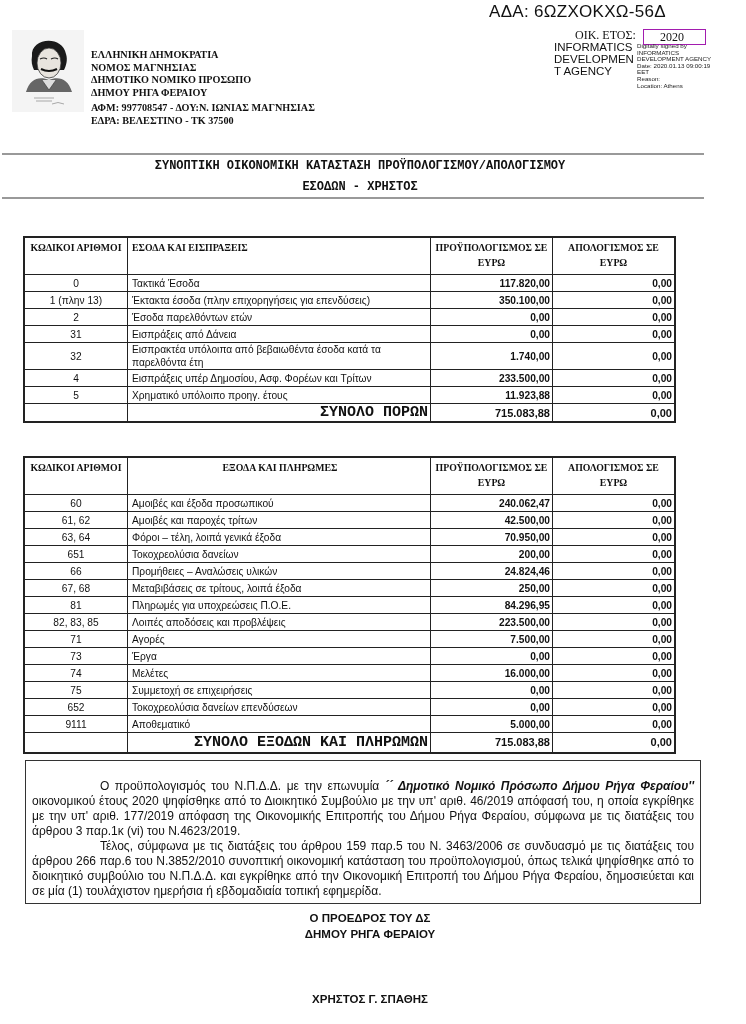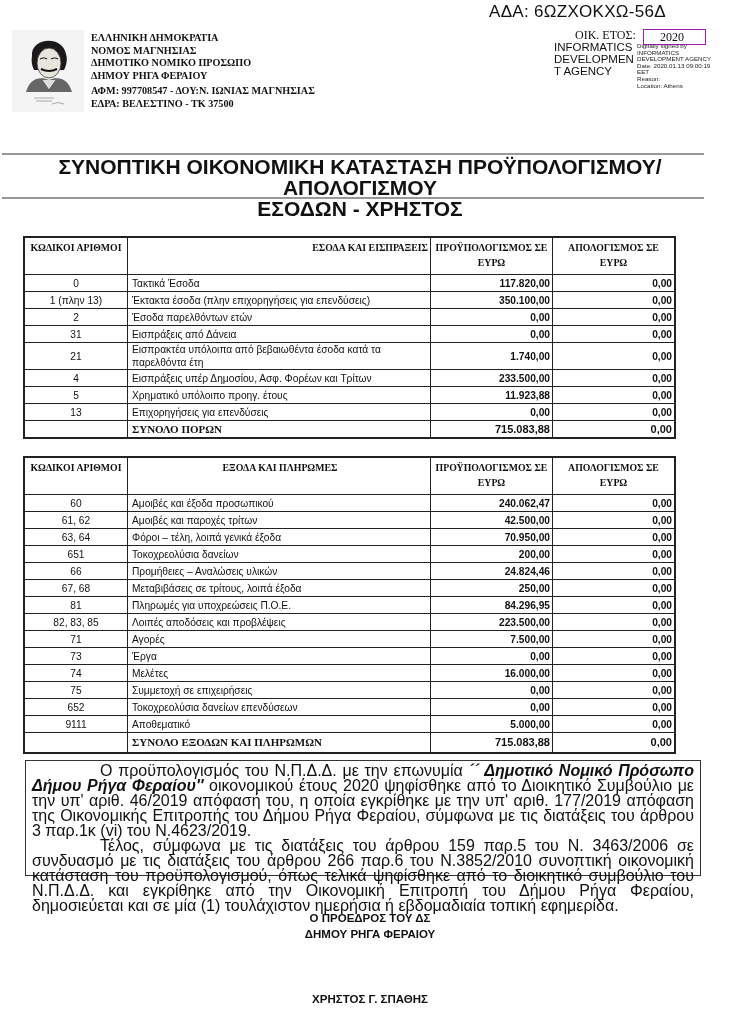--- a/index.html
+++ b/index.html
@@ -8,21 +8,21 @@
     font-family: "Liberation Sans", sans-serif; color: #111;
   }
   .ada {
     position: absolute; left: 489px; top: 2px;
     font-family: "Liberation Sans", sans-serif; font-size: 17px; letter-spacing: 0.3px; text-align: center;
   }
   .logo {
     position: absolute; left: 12px; top: 30px; width: 72px; height: 82px;
   }
   .org {
-    position: absolute; left: 91px; top: 32px;
+    position: absolute; left: 91px; top: 49px;
     font-family: "Liberation Serif", serif; font-weight: bold; font-size: 10.2px; line-height: 12.5px;
   }
   .org .gap { height: 3px; }
   .ik-etos {
     position: absolute; left: 575px; top: 28px;
     font-family: "Liberation Serif", serif; font-size: 12px;
   }
   .ik-box {
     position: absolute; left: 643px; top: 29px; width: 63px; height: 16px;
     border: 1px solid #a21caf; box-sizing: border-box;
@@ -32,46 +32,46 @@
     position: absolute; left: 554px; top: 41px;
     font-size: 11.5px; line-height: 12px;
   }
   .sig {
     position: absolute; left: 637px; top: 43px;
     font-size: 6.2px; line-height: 6.6px; color: #222;
   }
   .hr { position: absolute; left: 2px; width: 702px; height: 2px; background: #999; }
   .title {
     position: absolute; left: 0; top: 156px; width: 720px; text-align: center;
-    font-family: Liberation Sans, sans-serif; font-weight: bold; font-size: 21px; line-height: 21px;
+    font-family: Liberation Mono, monospace; font-weight: bold; font-size: 12px; line-height: 21px;
   }
   table.fin {
     position: absolute; left: 23px; border-collapse: collapse;
     font-size: 10.2px;
   }
   table.fin td, table.fin th {
     border: 1px solid #222; padding: 0 2px; height: 16px; vertical-align: middle;
   }
   table.fin { border: 2px solid #222; padding-left: 28px; }
   table.fin th {
     font-family: "Liberation Serif", serif; font-weight: bold; font-size: 9.8px; line-height: 15px;
     padding: 2px 2px 4px 2px; vertical-align: top;
   }
   table.fin tr td { border-top: 1px solid #888; }
   .c1 { width: 98px; text-align: center; }
   .c2 { width: 296px; text-align: left; padding-left: 4px !important; }
   .c3 { width: 117px; text-align: right; font-weight: bold; }
   .c4 { width: 117px; text-align: right; font-weight: bold; }
   .total td { font-weight: bold; font-size: 11px; }
-  .total .c2 { font-family: Liberation Serif, serif; font-size: 11px; }
+  .total .c2 { font-family: Liberation Mono, monospace; font-size: 15px; text-align: right; }
   .tall td { height: 28px; vertical-align: top; padding-top: 2px; }
   .note {
-    position: absolute; left: 25px; top: 760px; width: 676px; height: 116px;
-    border: 1px solid #333; box-sizing: border-box; padding: 2px 6px 0 6px;
-    font-size: 16px; line-height: 15px; text-align: justify;
+    position: absolute; left: 25px; top: 760px; width: 676px; height: 144px;
+    border: 1px solid #333; box-sizing: border-box; padding: 18px 6px 0 6px;
+    font-size: 12px; line-height: 15px; text-align: justify;
   }
   .note p { margin: 0; text-indent: 68px; }
   .note b i { font-weight: bold; }
   .sign {
     position: absolute; left: 190px; top: 910px; width: 360px; text-align: center;
     font-weight: bold; font-size: 11.5px; line-height: 16px;
   }
   .signer {
     position: absolute; left: 190px; top: 993px; width: 360px; text-align: center;
     font-weight: bold; font-size: 11.5px;
@@ -127,21 +127,21 @@
 <div class="title">
   <div>ΣΥΝΟΠΤΙΚΗ ΟΙΚΟΝΟΜΙΚΗ ΚΑΤΑΣΤΑΣΗ ΠΡΟΫΠΟΛΟΓΙΣΜΟΥ/ΑΠΟΛΟΓΙΣΜΟΥ</div>
   <div>ΕΣΟΔΩΝ - ΧΡΗΣΤΟΣ</div>
 </div>
 <div class="hr" style="top:197px;"></div>
 
 <table class="fin" style="top:236px;">
   <thead>
     <tr>
       <th class="c1">ΚΩΔΙΚΟΙ ΑΡΙΘΜΟΙ</th>
-      <th class="c2" style="text-align:right;">ΕΣΟΔΑ ΚΑΙ ΕΙΣΠΡΑΞΕΙΣ</th>
+      <th class="c2" style="text-align:left;">ΕΣΟΔΑ ΚΑΙ ΕΙΣΠΡΑΞΕΙΣ</th>
       <th class="c3" style="text-align:center;">ΠΡΟΫΠΟΛΟΓΙΣΜΟΣ ΣΕ ΕΥΡΩ</th>
       <th class="c4" style="text-align:center;">ΑΠΟΛΟΓΙΣΜΟΣ   ΣΕ ΕΥΡΩ</th>
     </tr>
   </thead>
   <tbody>
     <tr>
       <td class="c1">0</td>
       <td class="c2">Τακτικά Έσοδα</td>
       <td class="c3">117.820,00</td>
       <td class="c4">0,00</td>
@@ -158,41 +158,35 @@
       <td class="c3">0,00</td>
       <td class="c4">0,00</td>
     </tr>
     <tr>
       <td class="c1">31</td>
       <td class="c2">Εισπράξεις από Δάνεια</td>
       <td class="c3">0,00</td>
       <td class="c4">0,00</td>
     </tr>
     <tr class="tall">
-      <td class="c1">21</td>
+      <td class="c1">32</td>
       <td class="c2" style="line-height:13px;">Εισπρακτέα υπόλοιπα από βεβαιωθέντα έσοδα κατά τα παρελθόντα έτη</td>
       <td class="c3">1.740,00</td>
       <td class="c4">0,00</td>
     </tr>
     <tr>
       <td class="c1">4</td>
       <td class="c2">Εισπράξεις υπέρ Δημοσίου, Ασφ. Φορέων και Τρίτων</td>
       <td class="c3">233.500,00</td>
       <td class="c4">0,00</td>
     </tr>
     <tr>
       <td class="c1">5</td>
       <td class="c2">Χρηματικό υπόλοιπο προηγ. έτους</td>
       <td class="c3">11.923,88</td>
-      <td class="c4">0,00</td>
-    </tr>
-    <tr>
-      <td class="c1">13</td>
-      <td class="c2">Επιχορηγήσεις για επενδύσεις</td>
-      <td class="c3">0,00</td>
       <td class="c4">0,00</td>
     </tr>
     <tr class="total">
       <td class="c1"></td>
       <td class="c2">ΣΥΝΟΛΟ ΠΟΡΩΝ</td>
       <td class="c3">715.083,88</td>
       <td class="c4">0,00</td>
     </tr>
   </tbody>
 </table>

